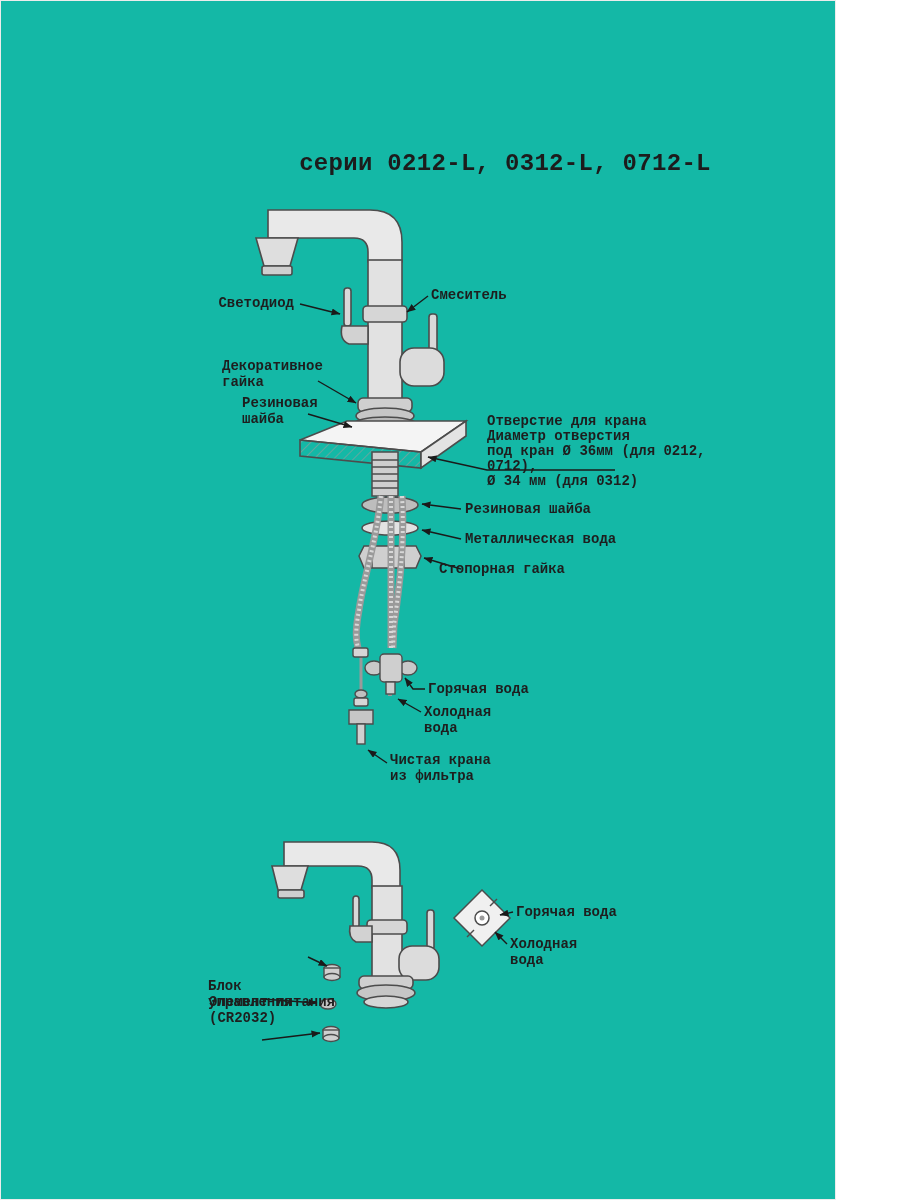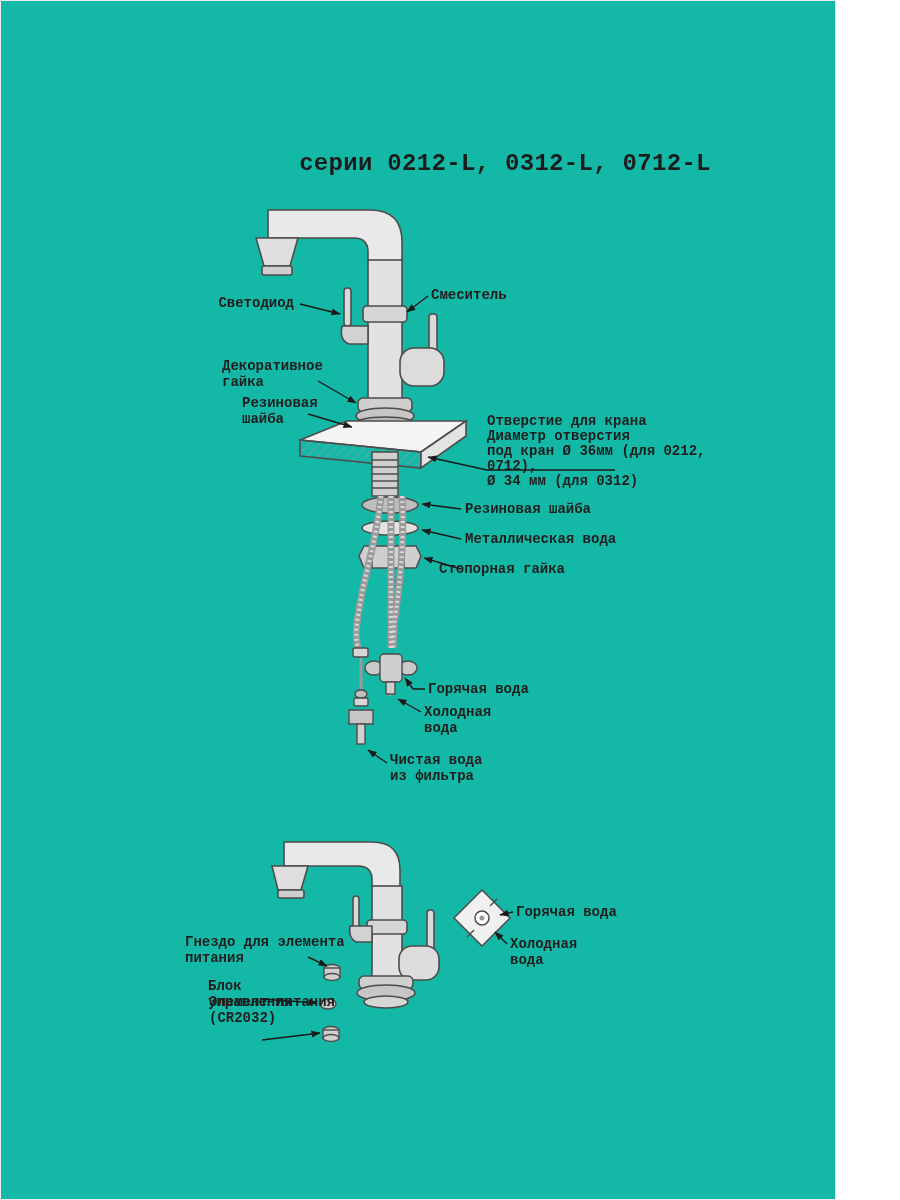--- a/index.html
+++ b/index.html
@@ -188,30 +188,28 @@
 
   <div class="lbl" style="left:465px;top:531px;">Металлическая вода</div>
 
   <div class="lbl" style="left:439px;top:561px;">Стопорная гайка</div>
 
   <div class="lbl" style="left:428px;top:681px;">Горячая вода</div>
 
   <div class="lbl" style="left:424px;top:704px;">Холодная
 вода</div>
 
-  <div class="lbl" style="left:390px;top:752px;">Чистая вода
+  <div class="lbl" style="left:390px;top:752px;">Чистая крана
 из фильтра</div>
 
   <div class="lbl" style="left:516px;top:904px;">Горячая вода</div>
 
   <div class="lbl" style="left:510px;top:936px;">Холодная
 вода</div>
 
-  <div class="lbl" style="left:185px;top:934px;">Гнездо для элемента
-питания</div>
 
   <div class="lbl" style="left:208px;top:978px;">Блок
 управления</div>
 
   <div class="lbl" style="left:185px;top:994px;margin-left:24px;">Элемент питания
 (CR2032)</div>
 
 </div>
 
 </body></html>

